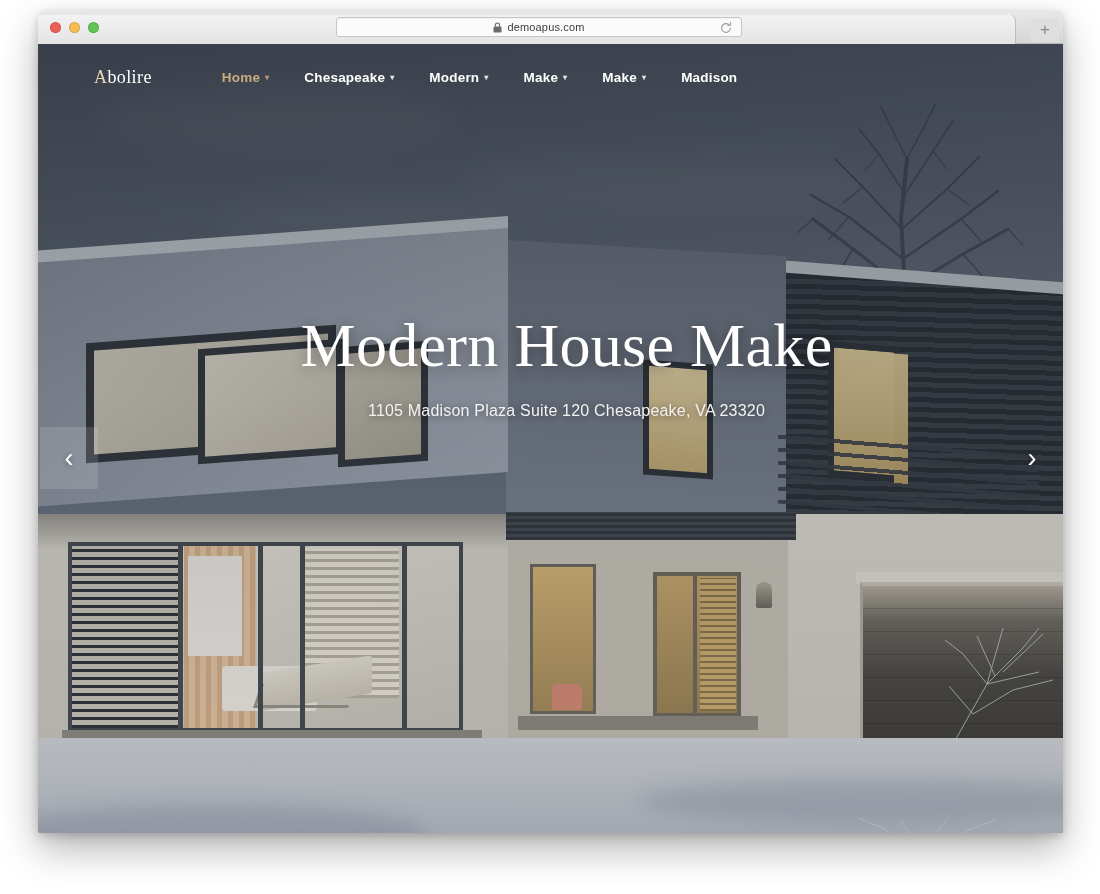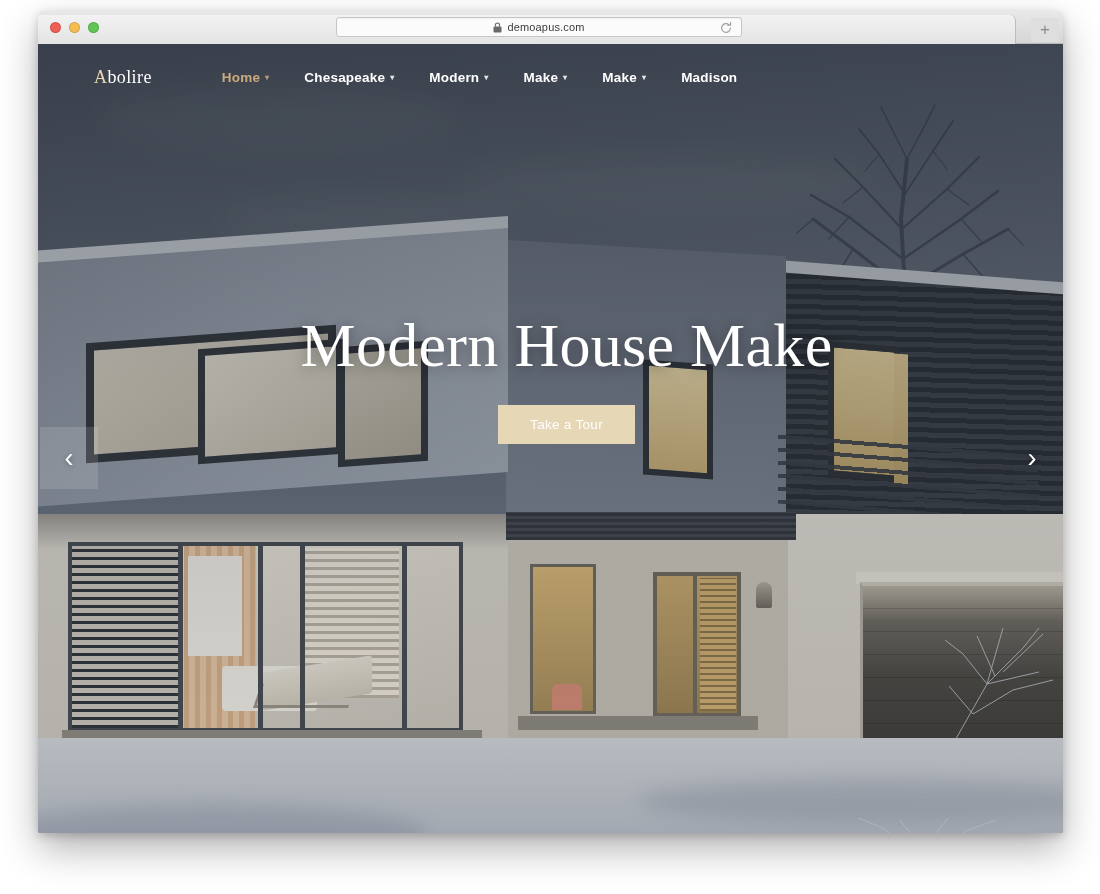--- a/index.html
+++ b/index.html
@@ -722,21 +722,21 @@
           <span>Madison</span>
         </div>
       </nav>
 
     </header>
 
     <div class="hero-content">
       <h1 class="hero-title">
         <span>Modern House Make</span><br>
       </h1>
-      <button class="hero-cta">Take a Tour</button>
+      <p class="hero-subtitle">1105 Madison Plaza Suite 120 Chesapeake, VA 23320</p>
     </div>
 
     <div class="slider-arrow prev">
       <span class="arrow-glyph">‹</span>
     </div>
     <div class="slider-arrow next">
       <span class="arrow-glyph">›</span>
     </div>
 
   </div>

